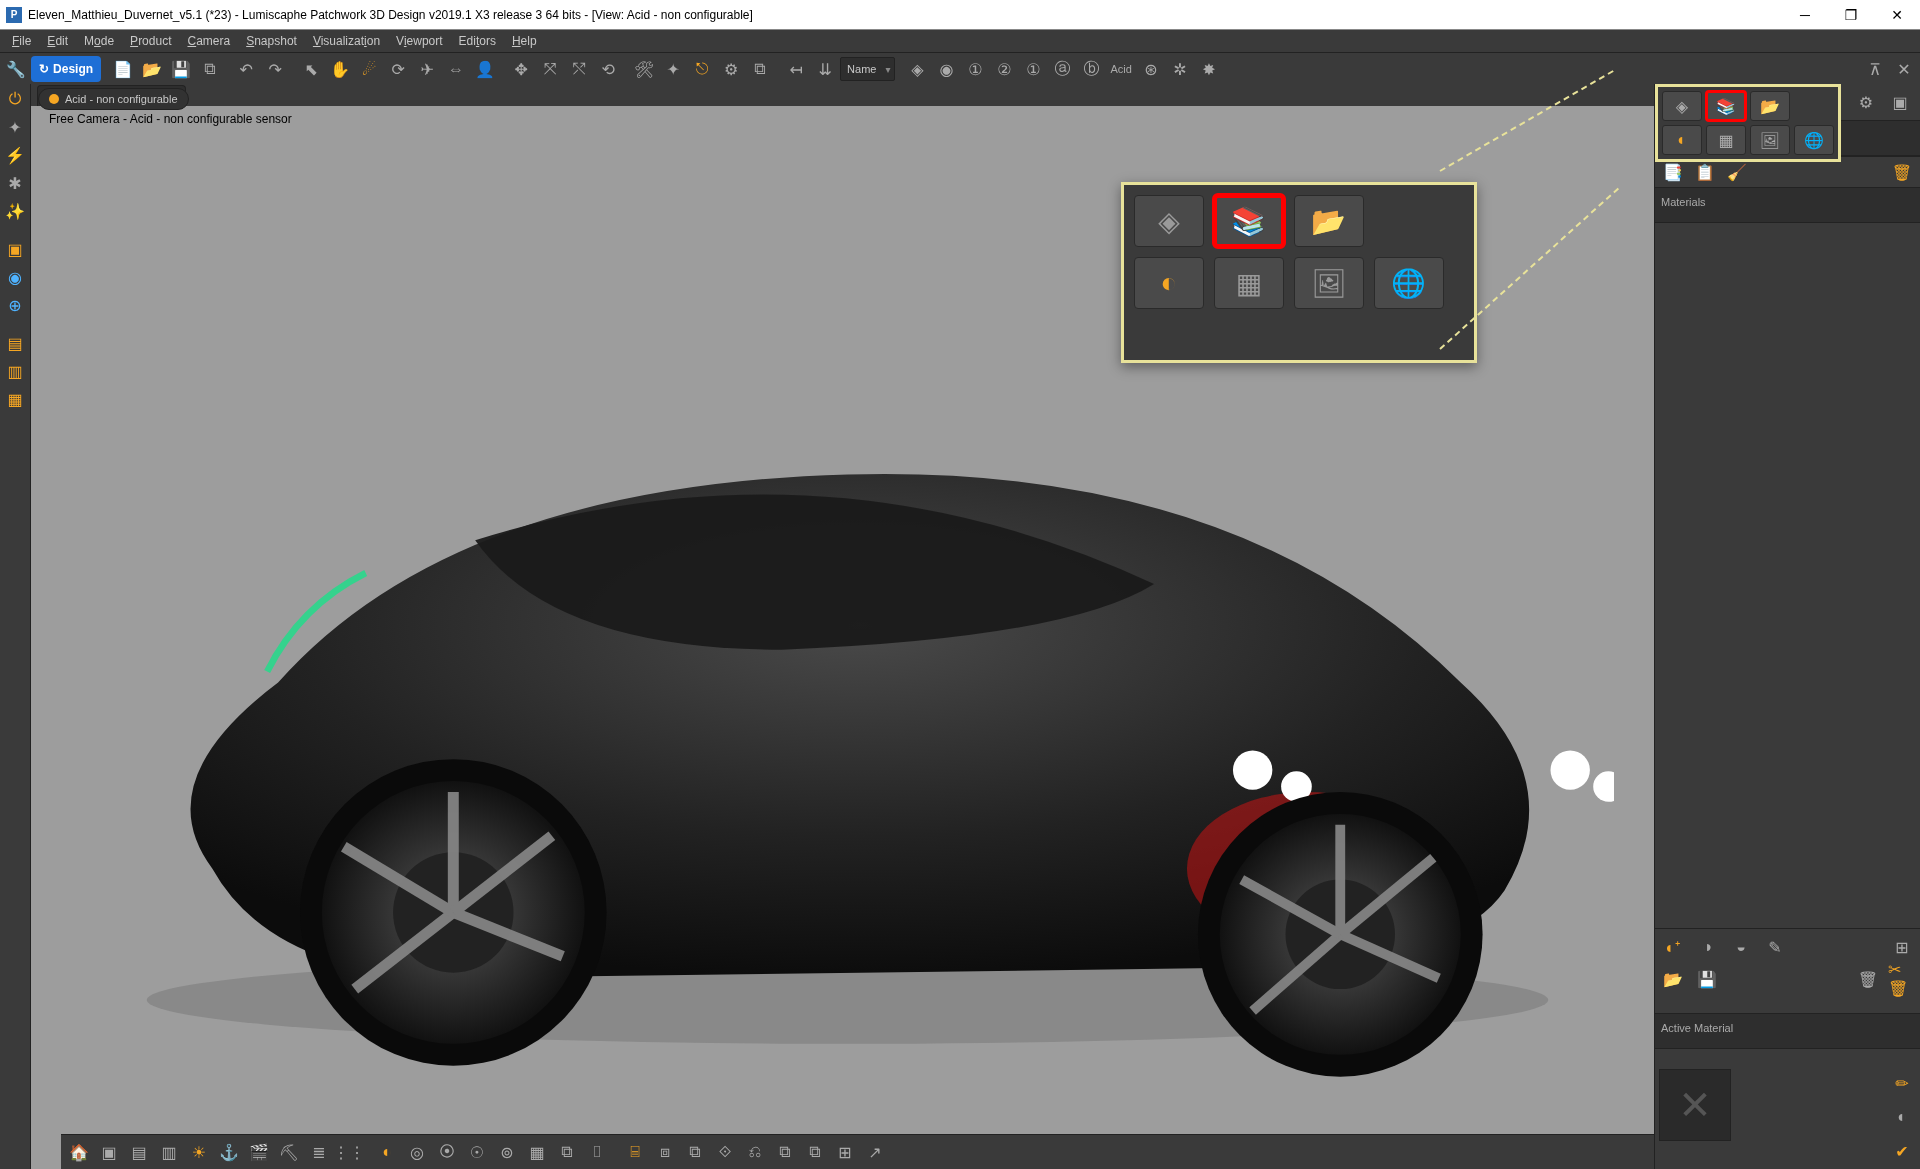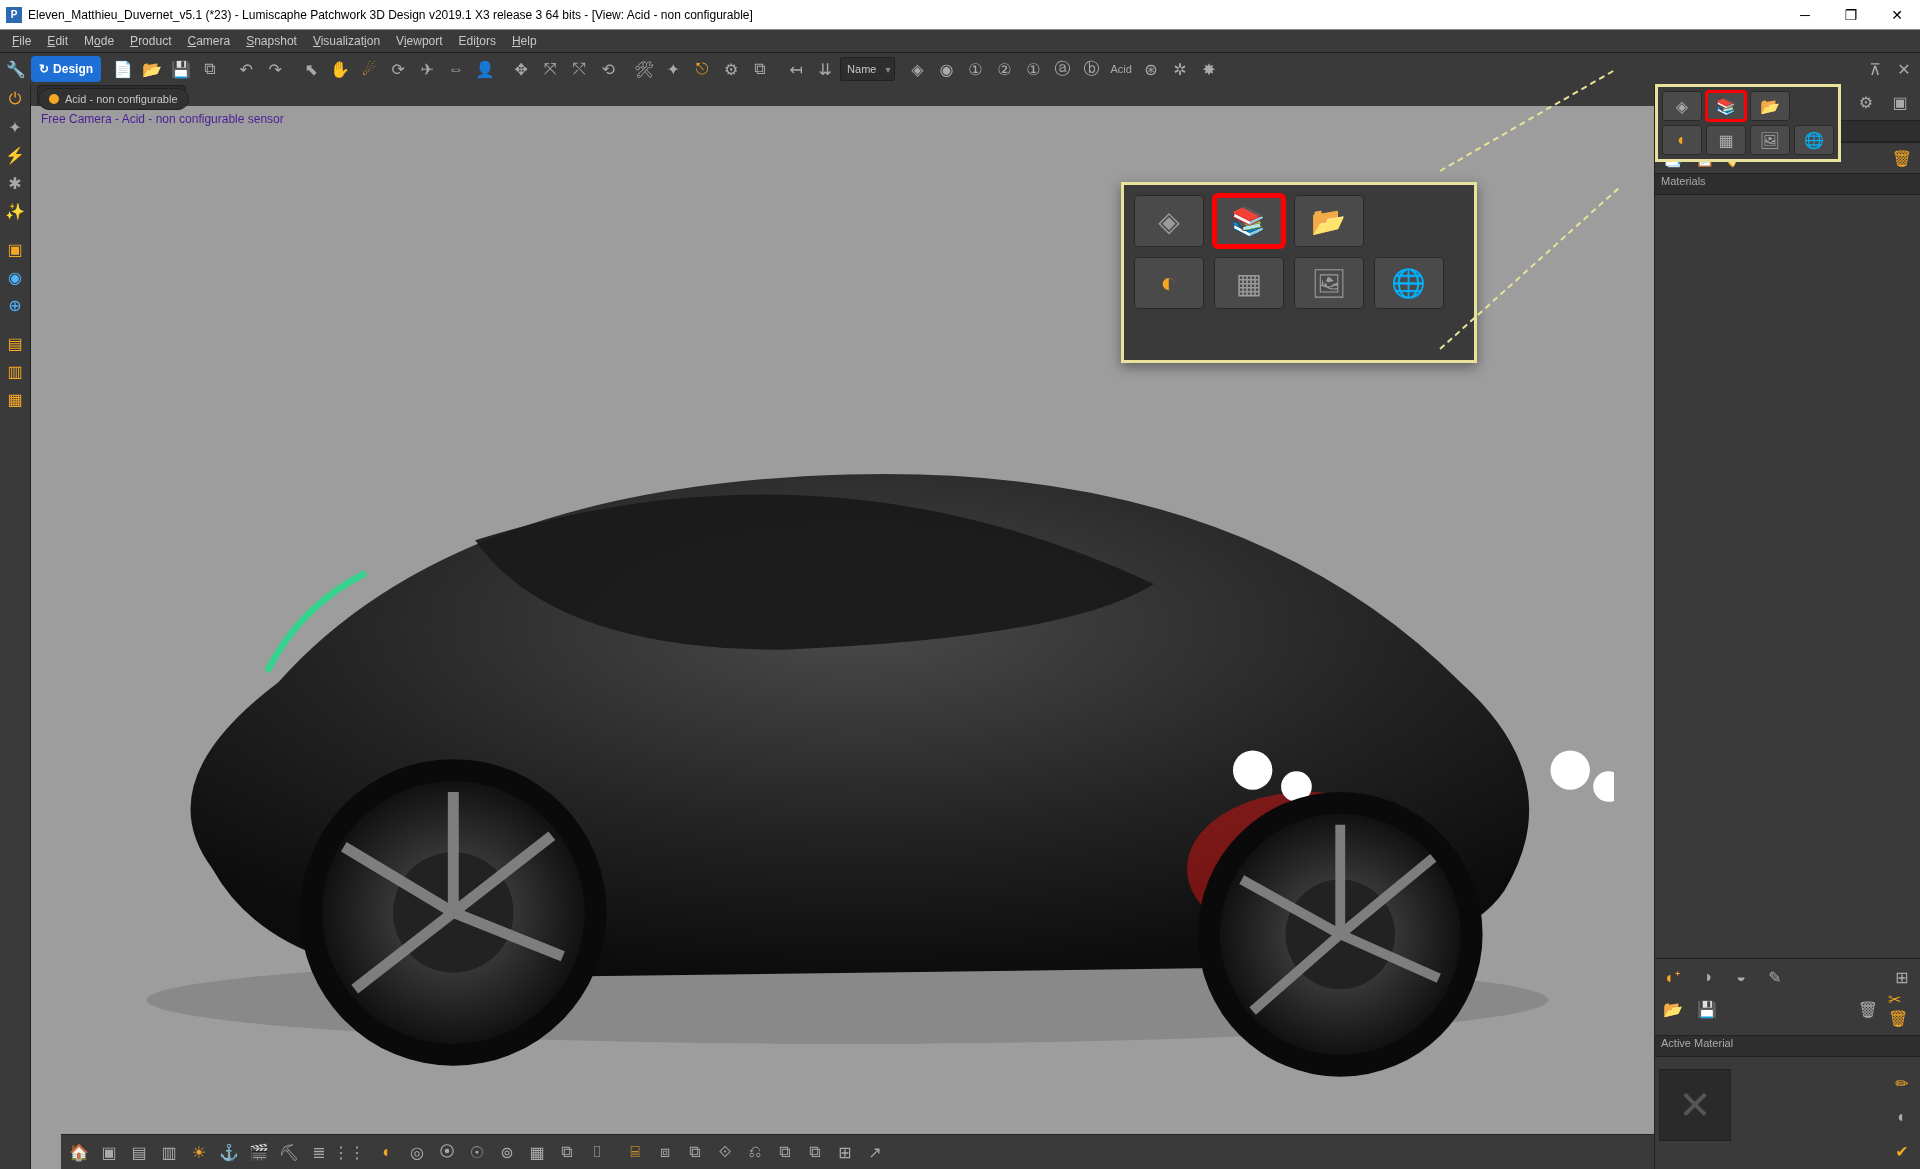--- a/index.html
+++ b/index.html
@@ -18,27 +18,27 @@
 .label-pill{height:20px;background:#323232;border:1px solid #222;border-radius:11px;padding:0 10px;display:flex;align-items:center;gap:6px;font-size:11px}
 .dot-orange{width:10px;height:10px;border-radius:50%;background:#f5a623}
 .content{position:absolute;top:84px;left:0;right:0;bottom:0;display:flex}
 .left-toolbar{width:30px;background:#3a3a3a;border-right:1px solid #222;display:flex;flex-direction:column;align-items:center;padding-top:2px;gap:2px}
 .left-toolbar .tbtn{width:26px;height:26px}
 .viewport-wrap{flex:1;display:flex;flex-direction:column;position:relative}
 .tabstrip{height:22px;background:#3a3a3a;display:flex;align-items:flex-end;padding-left:6px}
 .tab{height:20px;background:#2e2e2e;border:1px solid #222;border-bottom:none;border-radius:4px 4px 0 0;padding:0 10px;display:flex;align-items:center;gap:6px;font-size:11px}
 .tab .dot{width:8px;height:8px;border-radius:50%;background:#f5a623}
 .viewport{flex:1;background:#9d9d9d;position:relative;overflow:hidden}
-.viewport .overlay-text{position:absolute;top:6px;left:10px;color:#4c1d95;font-size:12px}
+.viewport .overlay-text{position:absolute;top:6px;left:18px;color:#000000;font-size:12px}
 .right-panel{width:265px;background:#3a3a3a;border-left:1px solid #222;display:flex;flex-direction:column}
 .rp-icon-row{display:flex;gap:4px}
 .rp-btn{width:38px;height:28px;background:#4a4a4a;border:1px solid #2a2a2a;border-radius:3px;display:flex;align-items:center;justify-content:center;color:#aaa;font-size:16px}
 .rp-btn.active{color:#f5a623}
 .rp-btn.highlight{outline:3px solid #ff0000;outline-offset:-2px}
-.rp-header{height:18px;background:#2e2e2e;padding:1px 6px;font-size:11px;color:#aaa;border-top:1px solid #222;border-bottom:1px solid #222}
+.rp-header{height:18px;background:#2e2e2e;padding:8px 6px;font-size:11px;color:#aaa;border-top:1px solid #222;border-bottom:1px solid #222}
 .rp-list{background:#323232}
 .rp-list .col{padding:2px 6px;font-size:11px;color:#888;border-bottom:1px solid #2a2a2a}
 .rp-list .row{padding:1px 6px;font-size:11px;color:#c8c8c8}
 .rp-toolbar{height:26px;display:flex;align-items:center;padding:2px 4px;gap:4px;border-top:1px solid #222}
 .rp-toolbar .sp{flex:1}
 .rp-mat-area{flex:1;background:#3a3a3a}
 .rp-bottom{border-top:1px solid #222;padding:4px;display:flex;flex-direction:column;gap:4px}
 .rp-bottom-row{display:flex;align-items:center;gap:6px}
 .swatch-big{width:70px;height:70px;background:#2a2a2a;border:1px solid #222;display:flex;align-items:center;justify-content:center;color:#555;font-size:40px}
 .bottom-toolbar{position:absolute;left:30px;right:0;bottom:0;height:34px;background:#3a3a3a;border-top:1px solid #222;display:flex;align-items:center;padding:0 4px;gap:2px}
@@ -310,21 +310,21 @@
         <div style="flex:1"></div>
         <div class="tbtn">⊞</div>
       </div>
       <div class="rp-bottom-row">
         <div class="tbtn on">📂</div>
         <div class="tbtn">💾</div>
         <div style="flex:1"></div>
         <div class="tbtn">🗑</div>
         <div class="tbtn on">✂🗑</div>
       </div>
-      <div class="rp-header" style="margin:8px -4px">Active Material</div>
+      <div class="rp-header" style="margin:16px -4px">Active Material</div>
       <div class="rp-bottom-row" style="align-items:flex-start">
         <div class="swatch-big">✕</div>
         <div style="flex:1"></div>
         <div style="display:flex;flex-direction:column;gap:6px">
           <div class="tbtn on">✏</div>
           <div class="tbtn">◐</div>
           <div class="tbtn on">✔</div>
         </div>
       </div>
     </div>

